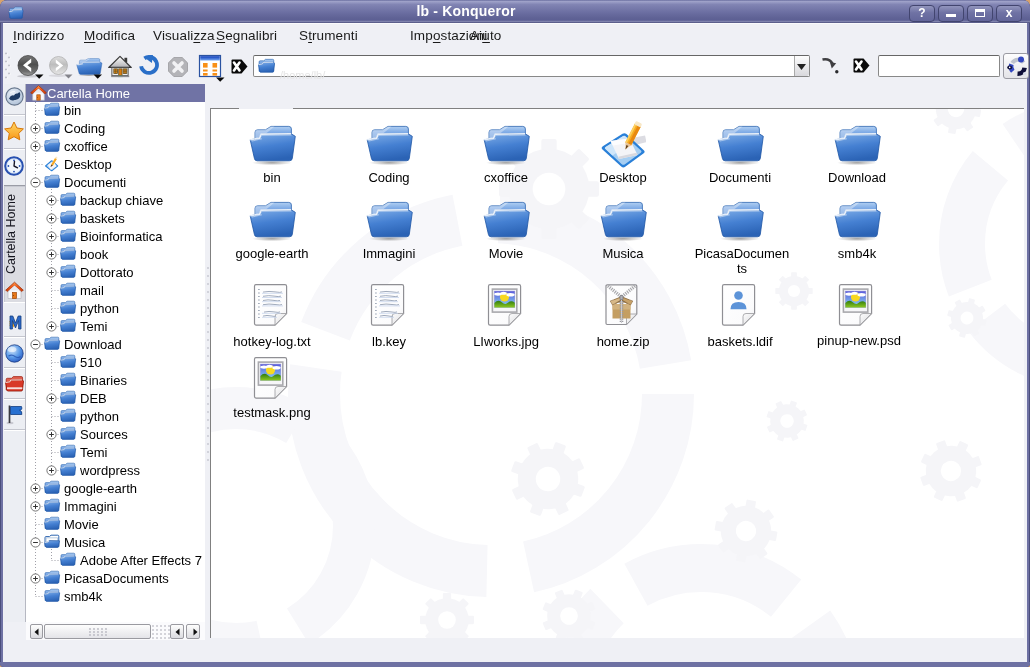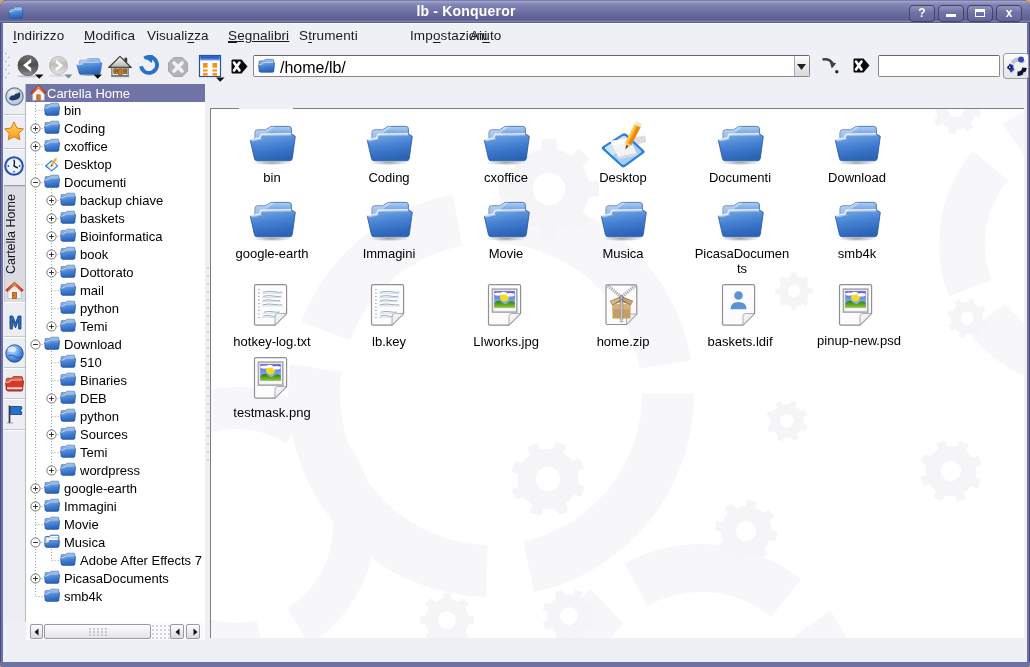--- a/index.html
+++ b/index.html
@@ -200,22 +200,22 @@
     <div id="title">lb - Konqueror</div>
     <div class="tbtn" style="left:909px;">?</div>
     <div class="tbtn" style="left:938px;"><span style="display:inline-block;width:10px;height:3px;background:#fff;margin-top:6px;"></span></div>
     <div class="tbtn" style="left:967px;"><span style="display:inline-block;width:10px;height:8px;border:1px solid #fff;border-top:3px solid #fff;margin-top:3px;"></span></div>
     <div class="tbtn" style="left:996px;">x</div>
   </div>
   <div id="client"></div>
   <div id="menubar">
     <span class="mi" style="left:9px;"><u>I</u>ndirizzo</span>
     <span class="mi" style="left:80px;"><u>M</u>odifica</span>
-    <span class="mi" style="left:143px;">Visuali<u>z</u>za</span>
-    <span class="mi" style="left:224px;text-decoration:underline;"><u>S</u>egnalibri</span>
+    <span class="mi" style="left:149px;">Visuali<u>z</u>za</span>
+    <span class="mi" style="left:212px;"><u>S</u>egnalibri</span>
     <span class="mi" style="left:295px;">S<u>t</u>rumenti</span>
     <span class="mi" style="left:374px;margin-left:32px;">Imp<u>o</u>stazioni</span>
     <span class="mi" style="left:466px;">Ai<u>u</u>to</span>
   </div>
   <div id="toolbar">
     <svg class="abs" style="left:0px;top:2px" width="8" height="32" viewBox="0 0 8 32">
           <g fill="#fff">
             <circle cx="2.5" cy="4" r="1.1"></circle>
             <circle cx="5.5" cy="8" r="1.1"></circle>
             <circle cx="2.5" cy="12" r="1.1"></circle>
@@ -314,21 +314,21 @@
     </svg>
     <svg class="abs" style="left:227px;top:11px" width="18" height="15" viewBox="0 0 18 15">
       <path d="M1.5,0.5 L10.5,0.5 L16.5,7.5 L10.5,14.5 L1.5,14.5 Q0.5,14.5 0.5,13.5 L0.5,1.5 Q0.5,0.5 1.5,0.5 Z" fill="#0a0a0a"></path>
       <path d="M3,3.5 L8.5,11.5 M8.5,3.5 L3,11.5" stroke="#fff" stroke-width="2.6" stroke-linecap="round"></path>
     </svg>
     <div class="abs" style="left:249px;top:55px;"></div>
     <div class="abs" style="left:249px;top:7px;width:557px;height:22px;background:#fff;border:1px solid #888;border-top-color:#666;border-radius:2px;"></div>
     <svg class="abs" style="left:254px;top:10px" width="17" height="15" viewBox="0 0 16 14">
           <use href="#folder16"></use>
         </svg>
-    <div class="abs" style="left:276px;top:11px;font-size:16px;color:#000000;">/home/lb/</div>
+    <div class="abs" style="left:276px;top:21px;font-size:11px;color:#e5e5e5;">/home/lb/</div>
     <div class="abs" style="left:790px;top:8px;width:15px;height:20px;background:linear-gradient(#fdfdfd,#d8d8dc);border-left:1px solid #aaa;border-radius:0 2px 2px 0;"></div>
     <svg class="abs" style="left:793px;top:16px" width="9" height="6" viewBox="0 0 9 6">
           <polygon points="0,0 9,0 4.5,6" fill="#222"></polygon>
         </svg>
     <svg class="abs" style="left:816px;top:8px" width="22" height="20" viewBox="0 0 22 20">
       <path d="M2.5,3.5 Q9.5,2 12.5,7.5" fill="none" stroke="#3f3f42" stroke-width="2.4"></path>
       <polygon points="9.8,6 16.2,7.2 11.8,12.5" fill="#3f3f42"></polygon>
       <circle cx="16.8" cy="15.8" r="1.7" fill="#2a2a2d"></circle>
     </svg>
     <svg class="abs" style="left:849px;top:10px" width="18" height="15" viewBox="0 0 18 15">

